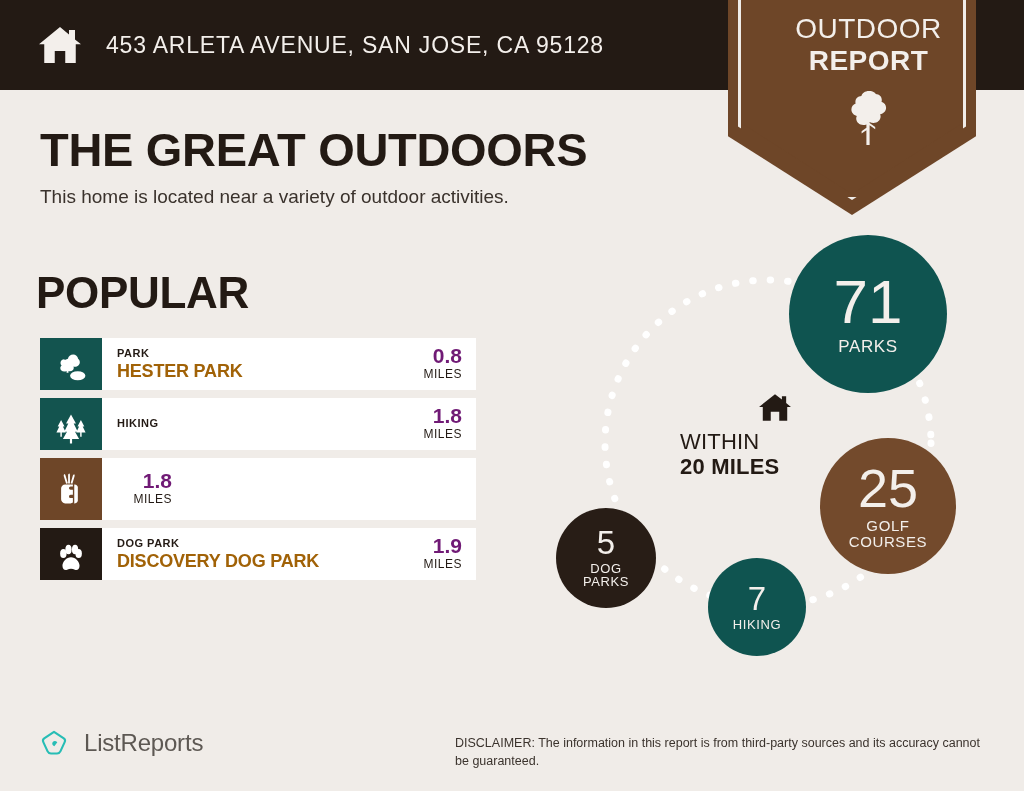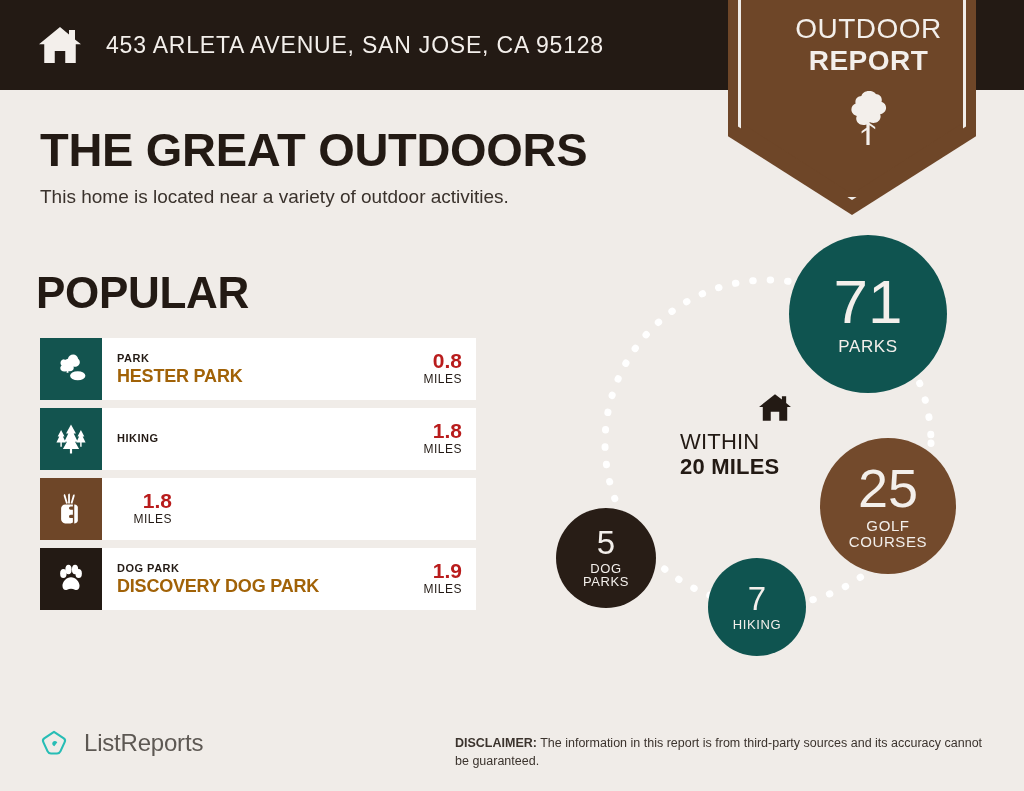--- a/index.html
+++ b/index.html
@@ -73,21 +73,21 @@
   .section-title{
     position:absolute; left:36px; top:268px;
     font-size:44px; font-weight:700; letter-spacing:-0.3px;
     color:#231a14;
   }
 
   
   .list{ position:absolute; left:40px; top:338px; width:436px; }
   .row{
     display:flex; align-items:stretch;
-    background:#ffffff; margin-bottom:8px; height:62px;
+    background:#ffffff; margin-bottom:8px; height:52px;
     overflow:hidden;
   }
   .row.tall{ height:62px; }
   .row-icon{
     width:62px; min-width:62px; height:62px;
     display:flex; align-items:center; justify-content:center;
   }
   .row-icon svg{ width:36px; height:36px; display:block; }
   .ic-teal{ background:#13544f; }
   .ic-brown{ background:#6e4628; }
@@ -96,21 +96,21 @@
     flex:1; display:flex; flex-direction:column; justify-content:center;
     padding-left:15px;
   }
   .row-cat{ font-size:11px; font-weight:700; letter-spacing:0.5px; color:#231a14; line-height:1.25;}
   .row-name{ font-size:18px; font-weight:700; letter-spacing:-0.2px; color:#a16207; line-height:1.12;}
   .row-dist{
     width:84px; min-width:84px;
     display:flex; flex-direction:column; align-items:flex-end; justify-content:center;
     padding-right:14px;
   }
-  .dist-num{ font-size:21px; font-weight:700; color:#b91c1c; line-height:1.05;}
+  .dist-num{ font-size:21px; font-weight:700; color:#701a75; line-height:1.05;}
   .dist-unit{ font-size:12px; font-weight:400; letter-spacing:0.5px; color:#231a14; line-height:1.3;}
 
   
   .diagram{ position:absolute; left:540px; top:225px; width:470px; height:450px; }
   .dotted-ring{ position:absolute; left:0; top:0; width:470px; height:450px; }
   .circle{
     position:absolute; border-radius:50%;
     display:flex; flex-direction:column; align-items:center; justify-content:center;
     color:#f3efeb; text-align:center;
   }
@@ -147,21 +147,21 @@
   
   .footer-logo{ position:absolute; left:40px; top:729px; display:flex; align-items:center; }
   .footer-logo svg{ width:28px; height:28px; display:block; }
   .footer-logo-text{
     margin-left:16px; font-size:24px; color:#5d5853; font-weight:400; letter-spacing:-0.2px;
   }
   .disclaimer{
     position:absolute; left:455px; top:734px; width:540px;
     font-size:12.5px; color:#3b332d; line-height:1.45;
   }
-  .disclaimer b{ font-weight:700; }
+  .disclaimer b{ font-weight:400; }
 </style>
 </head>
 <body>
 
 <div class="header">
   <svg class="header-home-icon" viewBox="0 0 64 64">
     <path fill="#f3efeb" d="M32 8 L4 31 L11 31 L11 56 L25 56 L25 40 L39 40 L39 56 L53 56 L53 31 L60 31 L52 24.5 L52 12 L44 12 L44 18 Z"></path>
   </svg>
   <div class="header-address">453 ARLETA AVENUE, SAN JOSE, CA 95128</div>
 </div>

